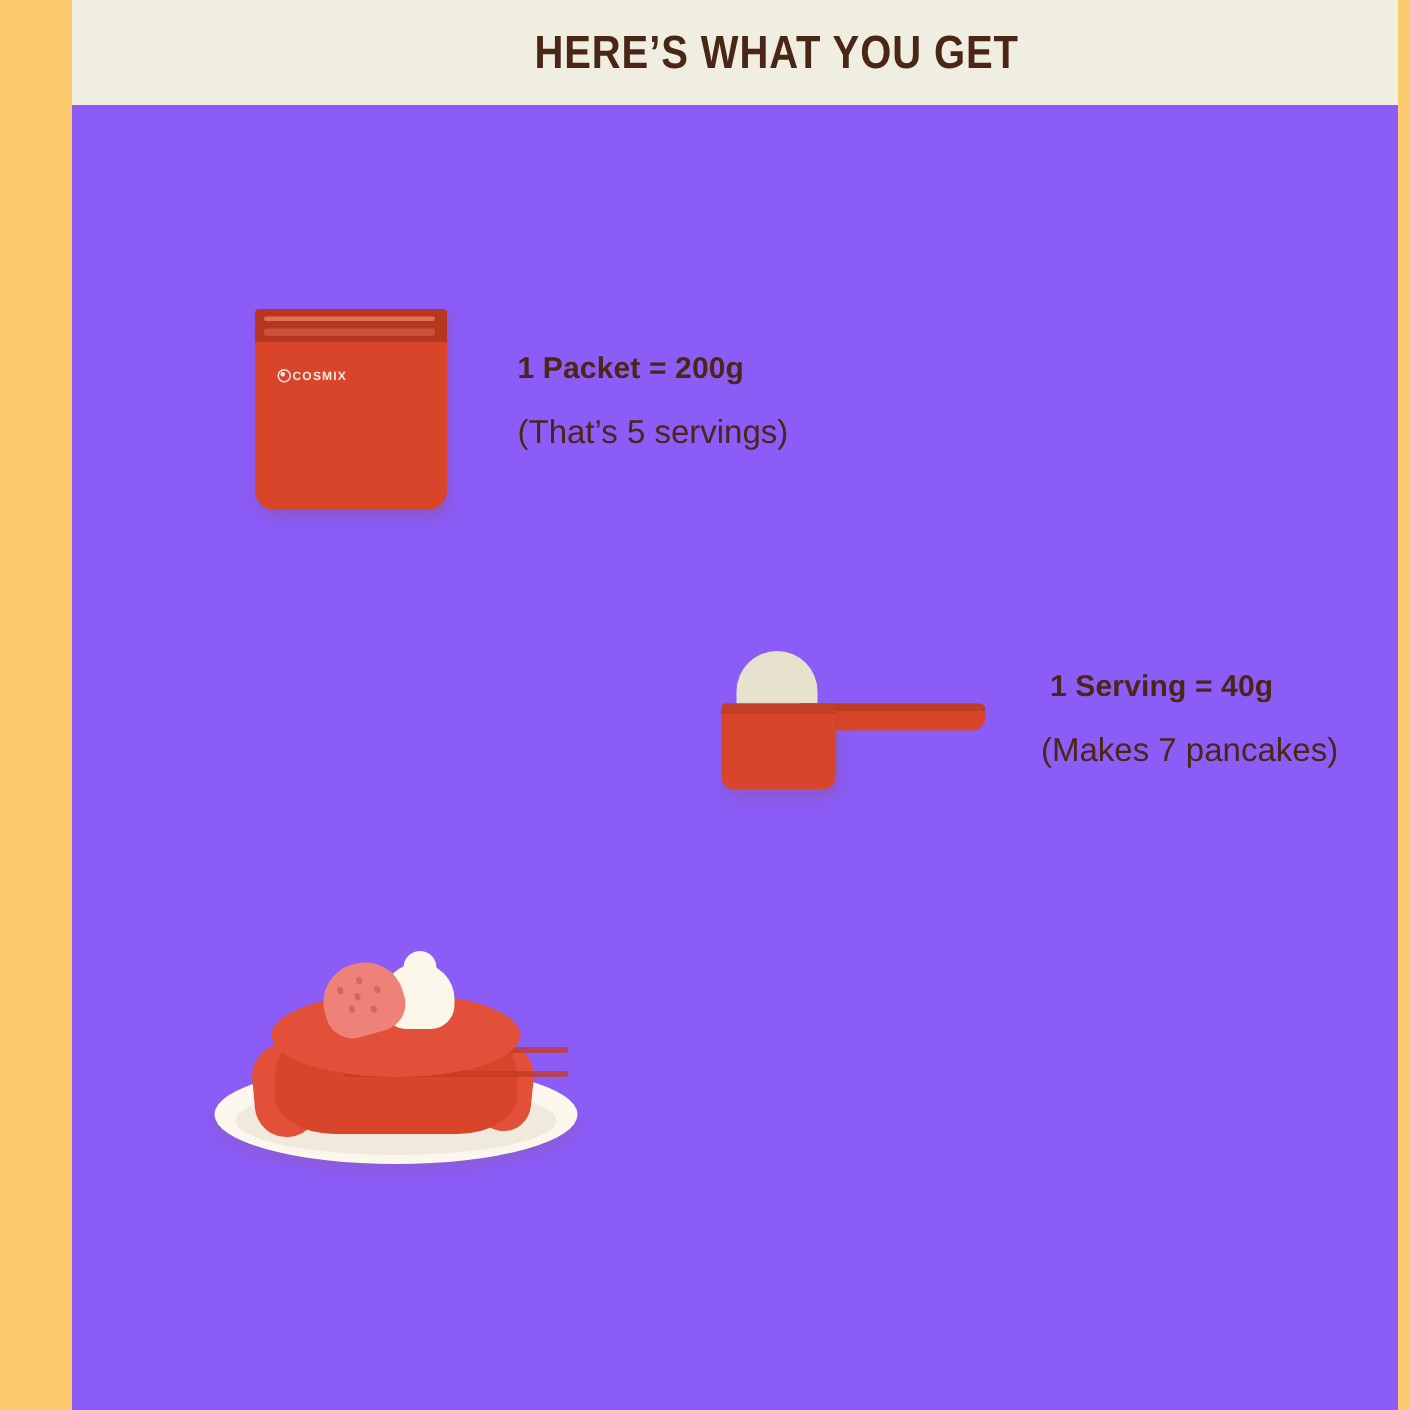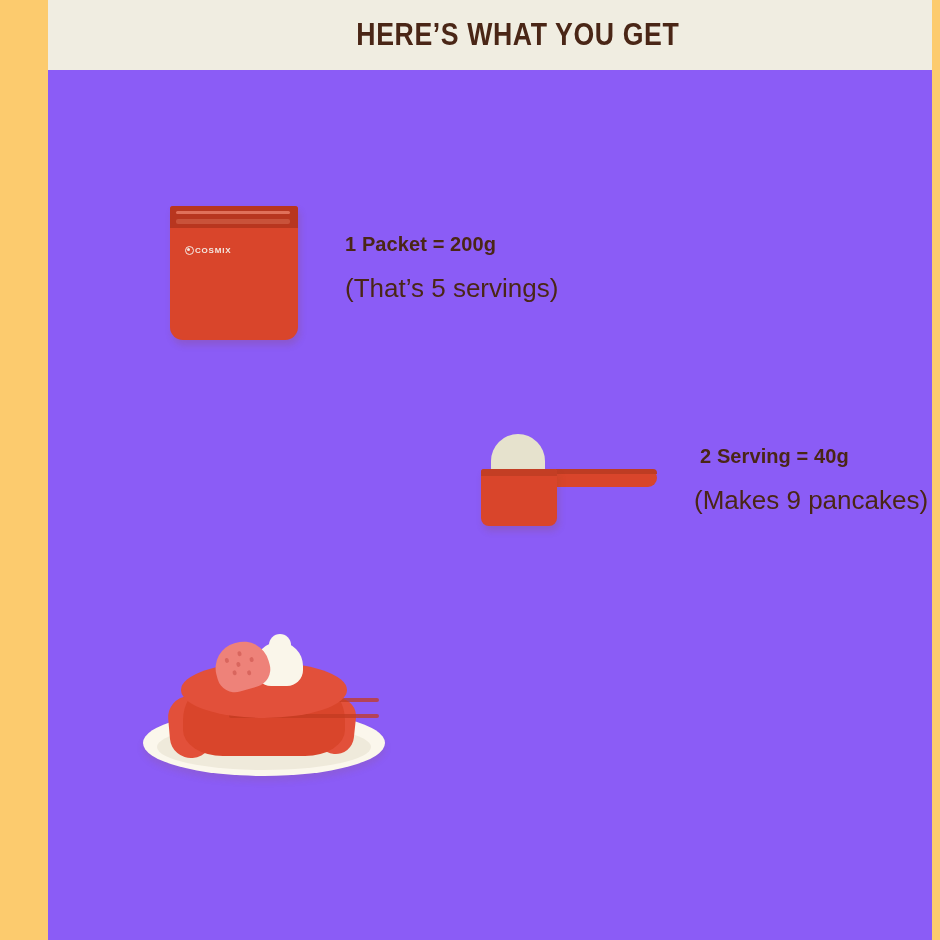--- a/index.html
+++ b/index.html
@@ -66,21 +66,21 @@
   .headline {
     font-weight: 700;
     font-size: 20px;
     color: #4A2616;
     letter-spacing: 0.1px;
     white-space: nowrap;
     line-height: 1.1;
   }
   .subline {
     font-weight: 400;
-    font-size: 26px;
+    font-size: 22px;
     color: #4A2616;
     white-space: nowrap;
     line-height: 1.1;
   }
 
   .row-packet .copy  { margin-left: 60px; }
   .row-packet .headline { margin-left: 4px; }
   .row-packet .subline  { margin-top: 19px; margin-left: 4px; }
 
   .row-scoop .copy  { margin-left: 35px; }
@@ -317,22 +317,22 @@
     <div class="art">
       <div class="scoop">
         <div class="scoop-powder"></div>
         <div class="scoop-handle"></div>
         <div class="scoop-handle-top"></div>
         <div class="scoop-cup"></div>
         <div class="scoop-cup-rim"></div>
       </div>
     </div>
     <div class="copy">
-      <div class="headline">2 Serving = 40g</div>
-      <div class="subline">(Makes 9 pancakes)</div>
+      <div class="headline">1 Serving = 40g</div>
+      <div class="subline">(Makes 7 pancakes)</div>
     </div>
   </div>
 
   <div class="row row-pancake">
     <div class="art">
       <div class="pancake">
         <div class="plate"></div>
         <div class="plate-shade"></div>
         <div class="syrup-drip-l"></div>
         <div class="syrup-drip-r"></div>

